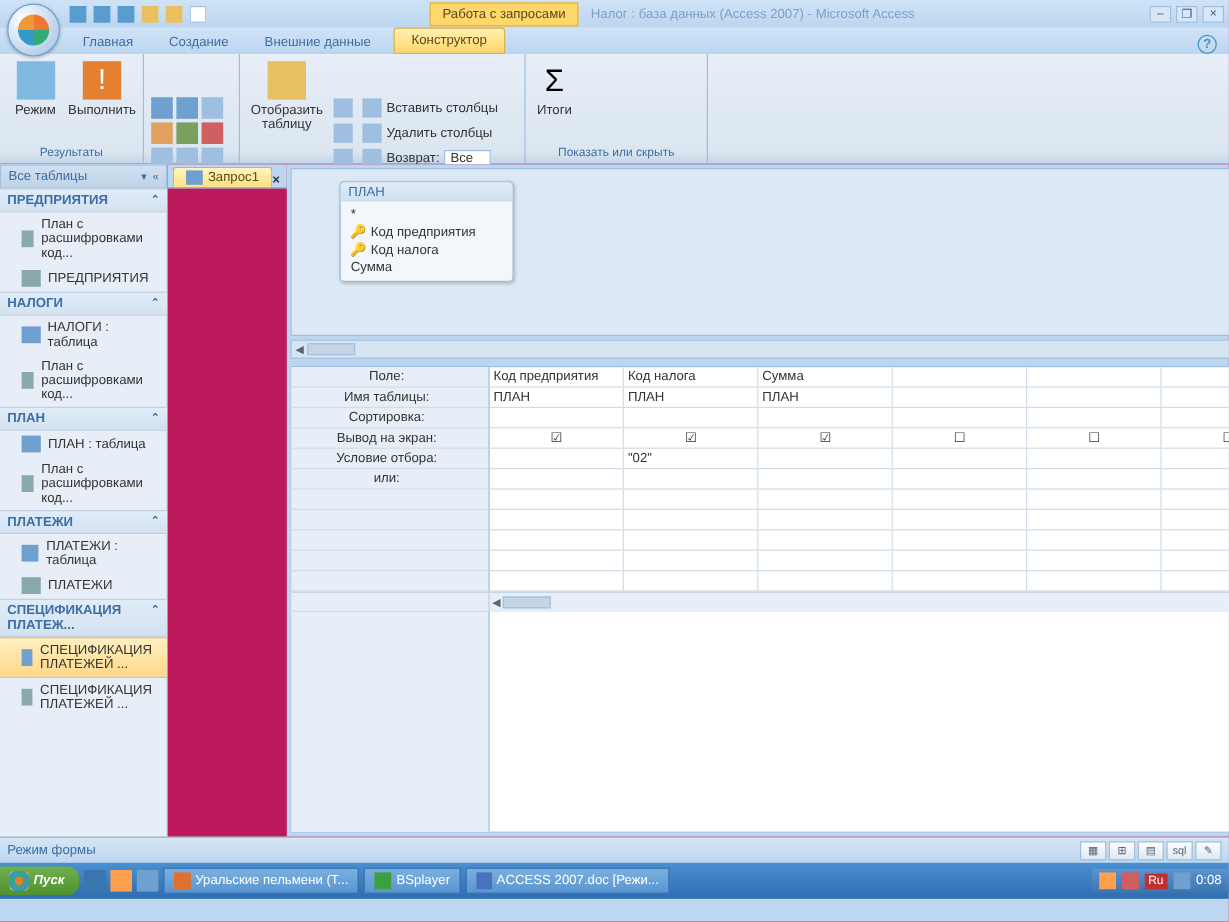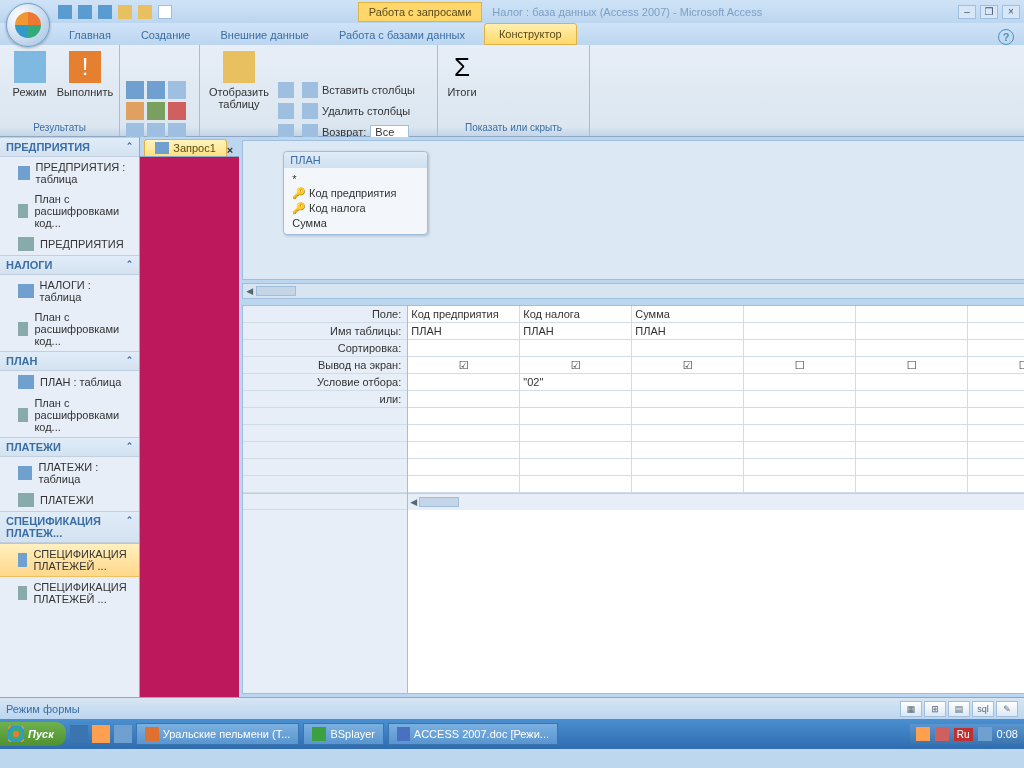--- a/index.html
+++ b/index.html
@@ -56,21 +56,21 @@
   .hscroll-small { height:16px; background:#d8e4f0; margin:0 3px 3px 3px; border:1px solid #9fbfe0; display:flex; align-items:center; }
   .hscroll-small span { font-size:9px; color:#567; padding:0 3px; }
   .table-box { position:absolute; top:10px; left:40px; width:145px; background:#f3f7fb; border:1px solid #9fbfe0; border-radius:4px; box-shadow:1px 1px 3px rgba(0,0,0,.2); }
   .table-box-hd { background:linear-gradient(#e0ecf8,#cfe0f0); padding:2px 6px; color:#3b6ea5; border-radius:4px 4px 0 0; }
   .table-box-body { padding:4px 8px; }
   .table-box-body div { padding:1px 0; color:#333; }
   .key { color:#8a6; }
   
   .grid-wrap { flex:1; display:flex; margin:3px; background:#fff; border:1px solid #9fbfe0; }
   .grid-labels { width:165px; background:#e7eef7; border-right:1px solid #9fbfe0; }
-  .grid-labels div { height:17px; line-height:17px; text-align:right; padding-right:6px; color:#333; border-bottom:1px solid #d0dce8; }
+  .grid-labels div { height:17px; line-height:17px; text-align:center; padding-right:6px; color:#333; border-bottom:1px solid #d0dce8; }
   .grid-cells { flex:1; overflow:auto; position:relative; }
   .grid-row { display:flex; height:17px; border-bottom:1px solid #d0dce8; }
   .grid-cell { width:112px; border-right:1px solid #d0dce8; padding:0 3px; line-height:17px; color:#333; overflow:hidden; white-space:nowrap; }
   .grid-cell.chk { text-align:center; }
   .grid-hscroll { height:17px; background:#e7eef7; border-top:1px solid #c0cfde; display:flex; align-items:center; padding-left:2px; gap:2px; }
   .grid-hscroll span { font-size:9px; color:#567; }
   .grid-hscroll .thumb { width:40px; height:10px; background:#c3d5e7; border:1px solid #9fbfe0; }
   
   .designer .v-outer { width:16px; background:#e7eef7; border-left:1px solid #b0c4d8; }
   
@@ -110,21 +110,20 @@
     <span>–</span>
     <span>❐</span>
     <span>×</span>
   </div>
 </div>
 
 <div class="ribbon-tabs">
   <div class="rtab">Главная</div>
   <div class="rtab">Создание</div>
   <div class="rtab">Внешние данные</div>
-  <div class="rtab">Работа с базами данных</div>
   <div class="rtab contextual active">Конструктор</div>
   <div class="help-icon">?</div>
 </div>
 
 <div class="ribbon">
   <div class="rgroup" style="width:120px">
     <div class="rgroup-body">
       <div class="big-btn">
           <div class="ico" style="background:#7fb8e0"></div>
           <div class="lbl">Режим</div>
@@ -200,27 +199,27 @@
           <div class="ico" style="background:none; font-size:26px; text-align:center; line-height:32px;">Σ</div>
           <div class="lbl">Итоги</div>
         </div>
     </div>
     <div class="rgroup-label">Показать или скрыть</div>
   </div>
 </div>
 
 <div class="workspace">
   <div class="navpane">
+    <div class="nav-header">
+        <span>Все таблицы</span>
+        <span class="chev">▾ &nbsp;«</span>
+      </div>
     <div class="nav-group-hd">
         <span>ПРЕДПРИЯТИЯ</span>
         <span class="chev">⌃</span>
-      </div>
-    <div class="nav-item">
-        <span class="ico"></span>
-        <span>ПРЕДПРИЯТИЯ : таблица</span>
       </div>
     <div class="nav-item">
         <span class="ico qry"></span>
         <span>План с расшифровками код...</span>
       </div>
     <div class="nav-item">
         <span class="ico qry"></span>
         <span>ПРЕДПРИЯТИЯ</span>
       </div>
     <div class="nav-group-hd">

